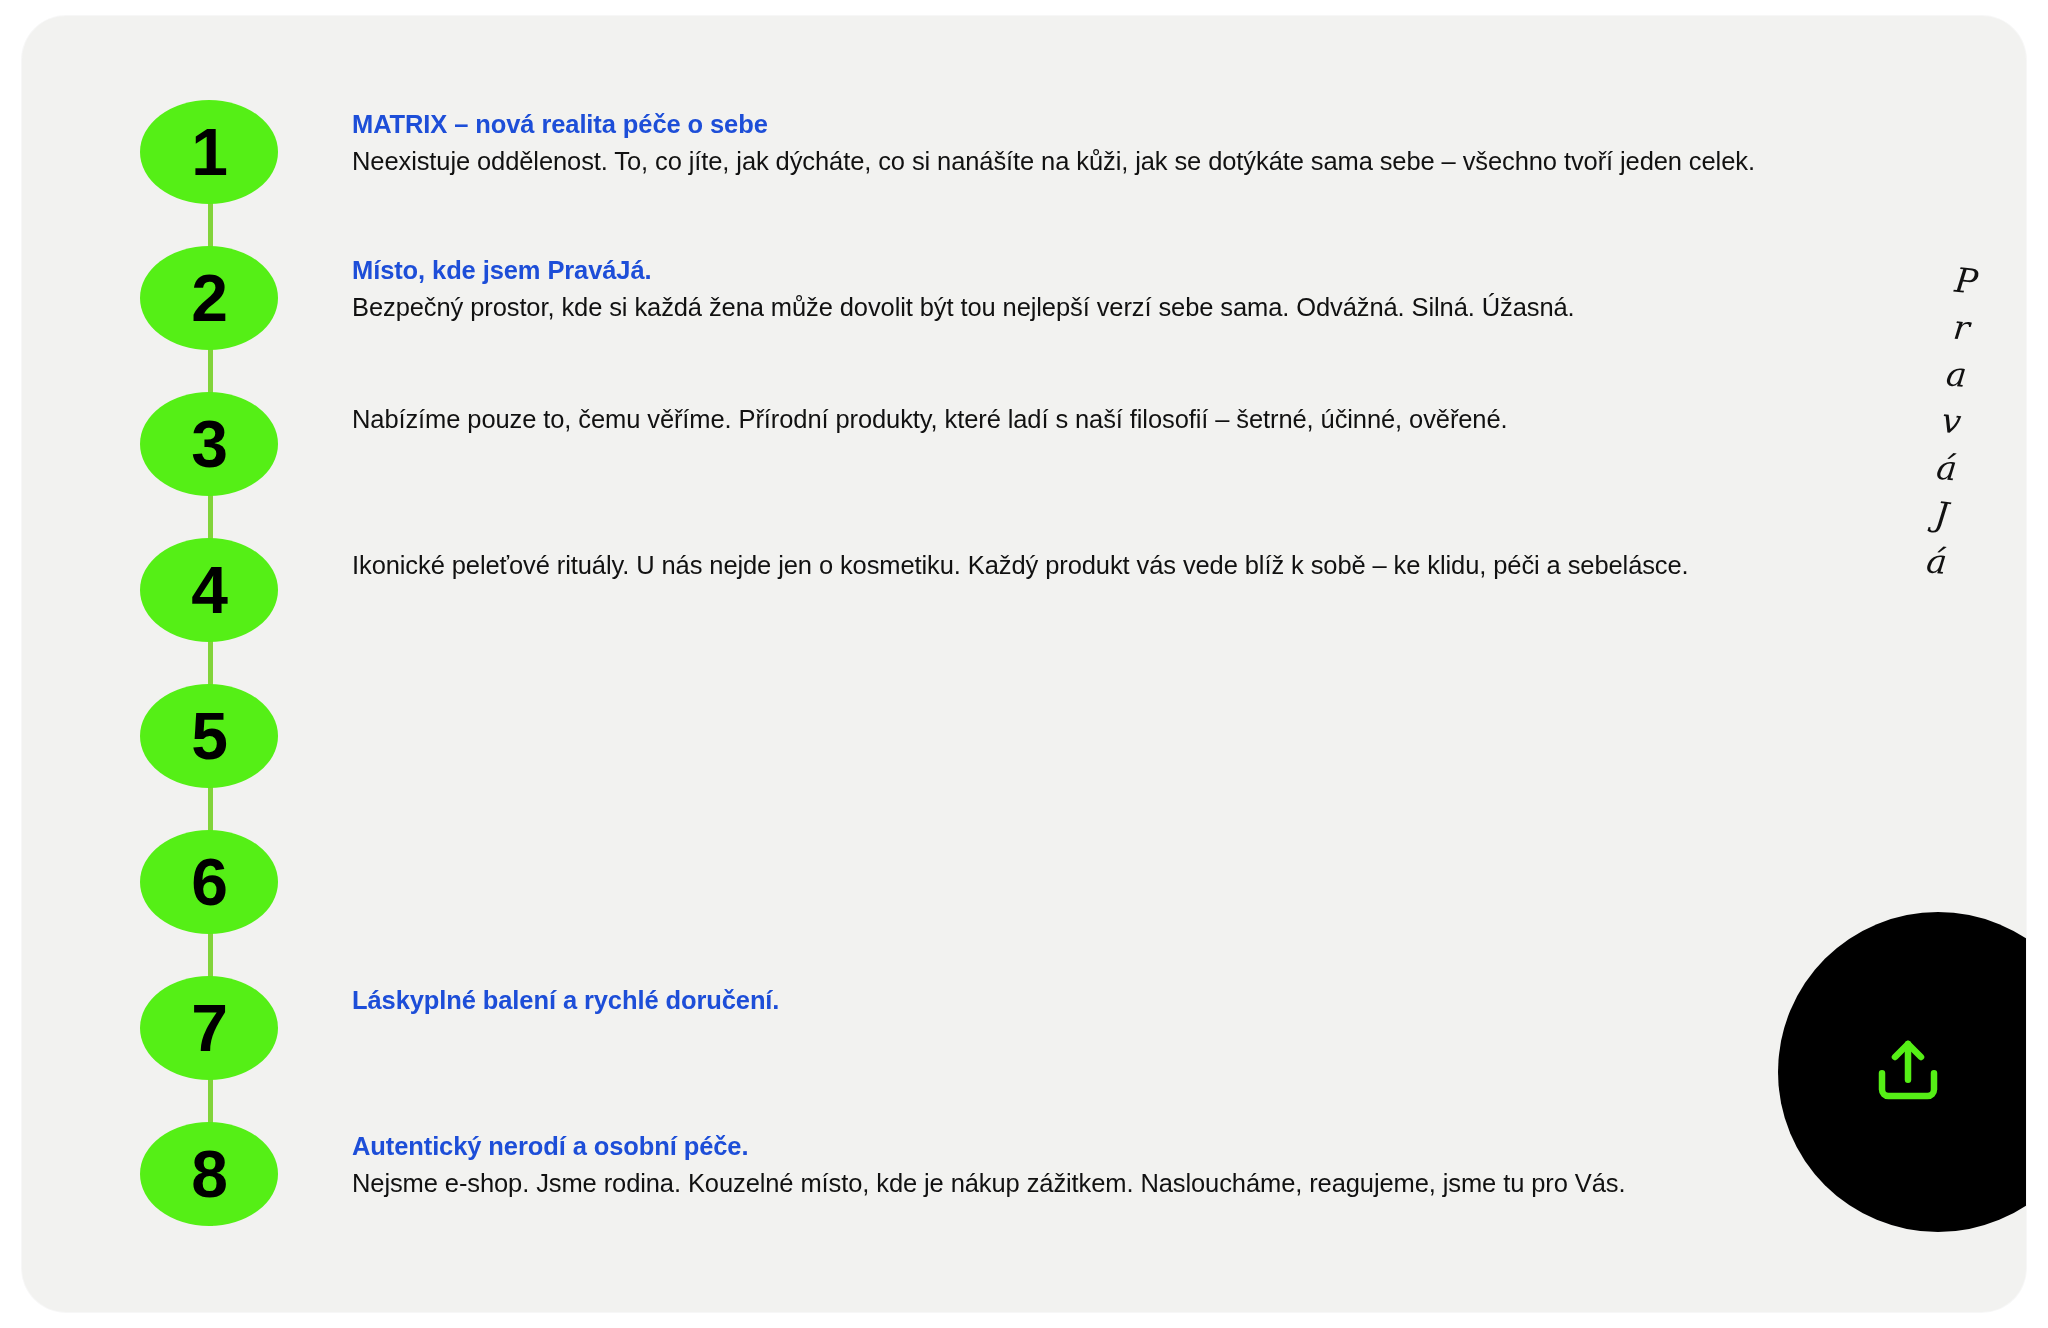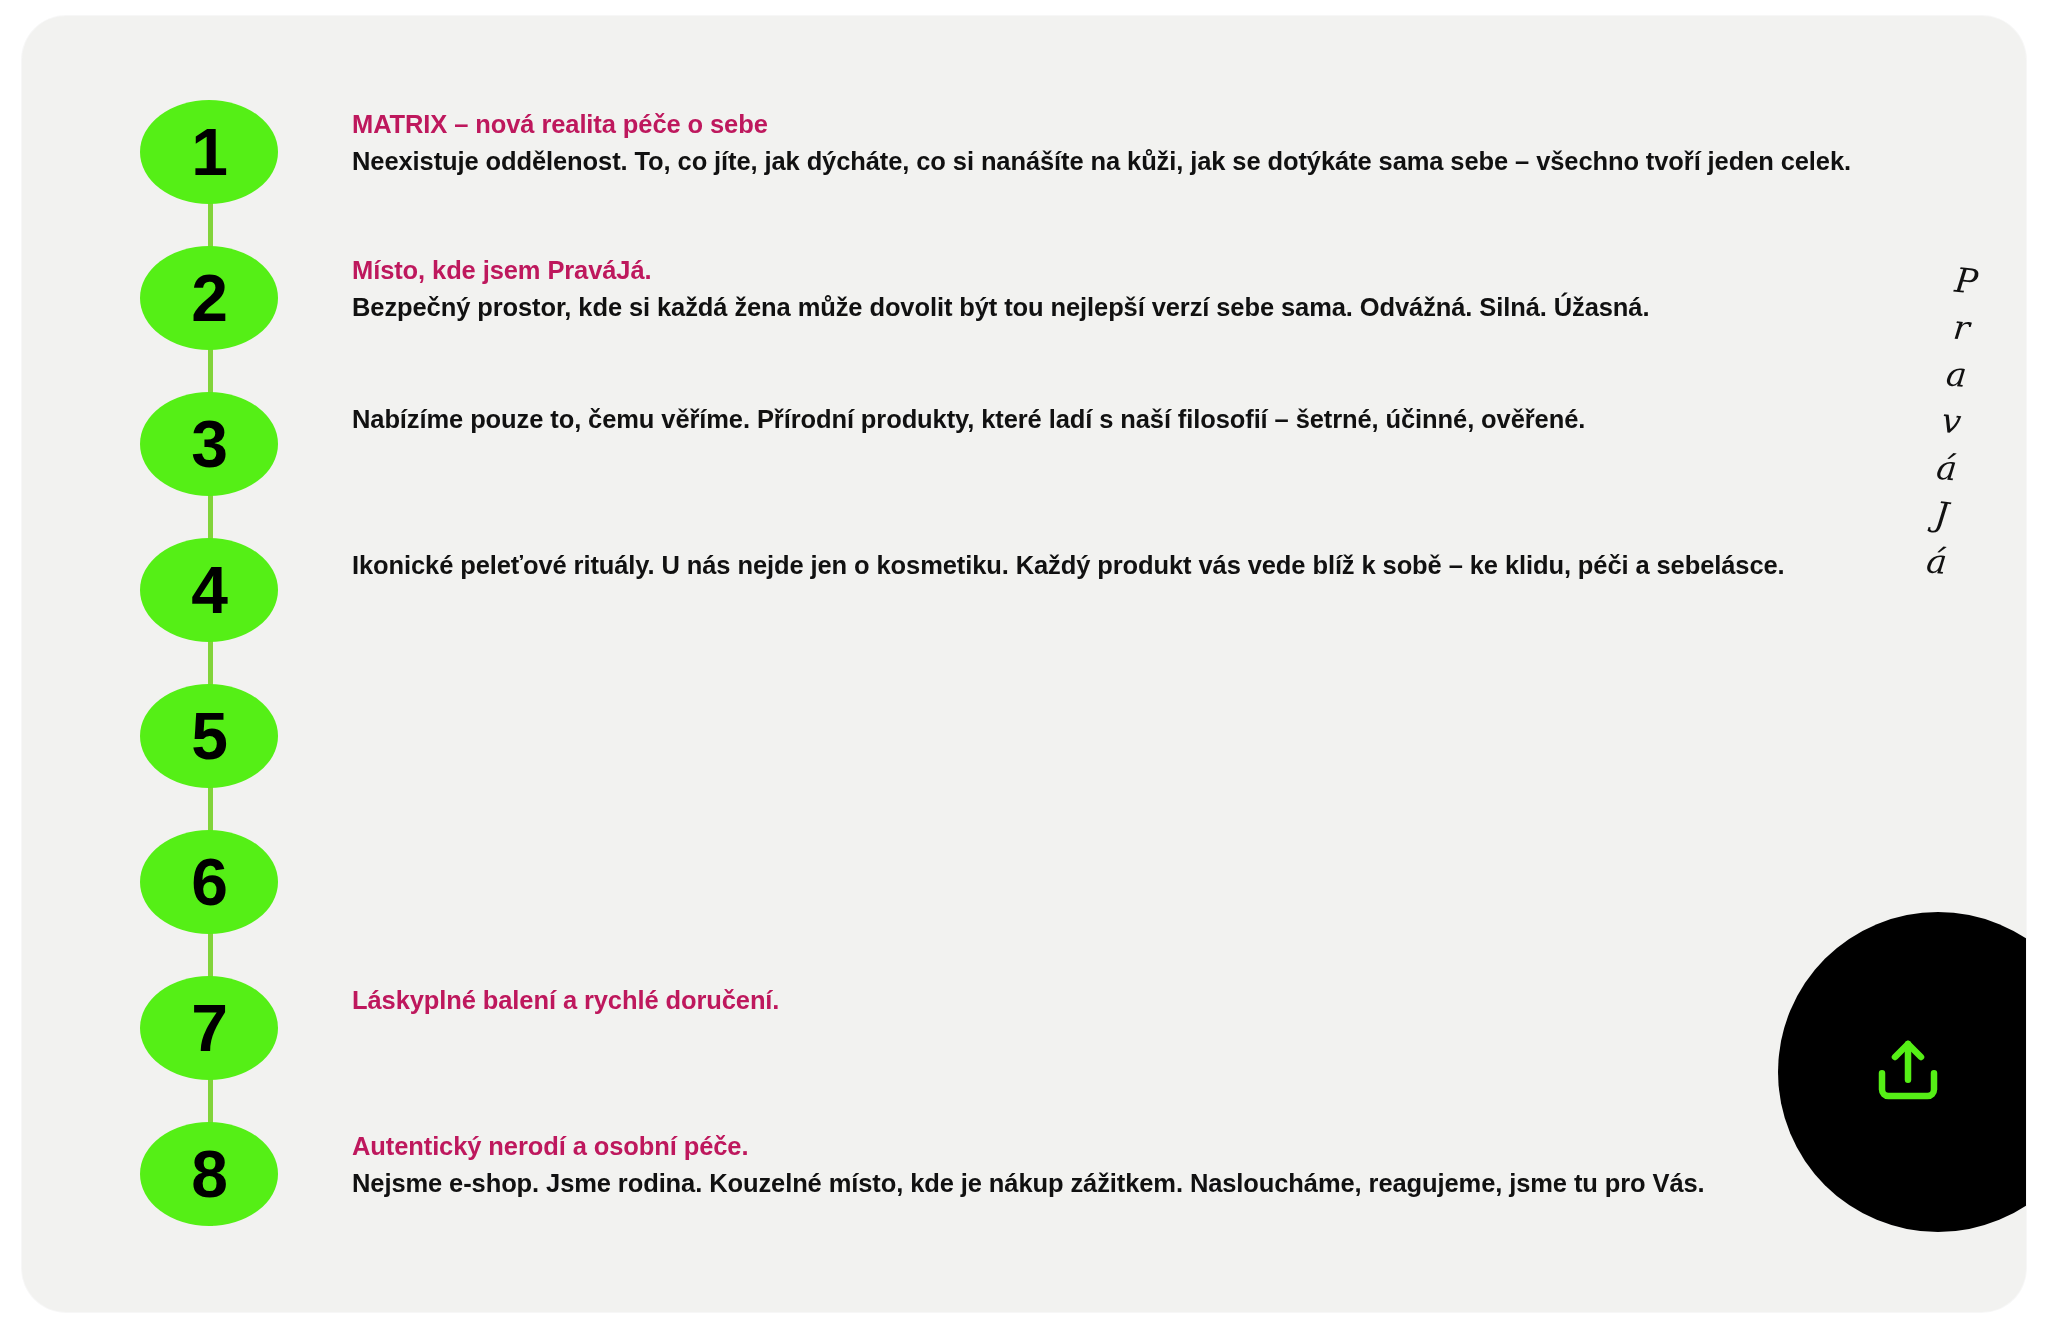--- a/index.html
+++ b/index.html
@@ -74,27 +74,27 @@
   }
   .txt {
     position: absolute;
     left: 330px;
     top: 8px;
     right: 80px;
   }
   .step-title {
     font-size: 25.5px;
     font-weight: bold;
-    color: #be185d;
+    color: #1d4ed8;
     line-height: 1.32;
     letter-spacing: -0.1px;
   }
   .step-body {
     font-size: 25.5px;
-    font-weight: bold;
+    font-weight: normal;
     color: #111111;
     line-height: 1.34;
     letter-spacing: -0.1px;
     margin-top: 2px;
   }
 
   
   .brandmark {
     position: absolute;
     right: 56px;

